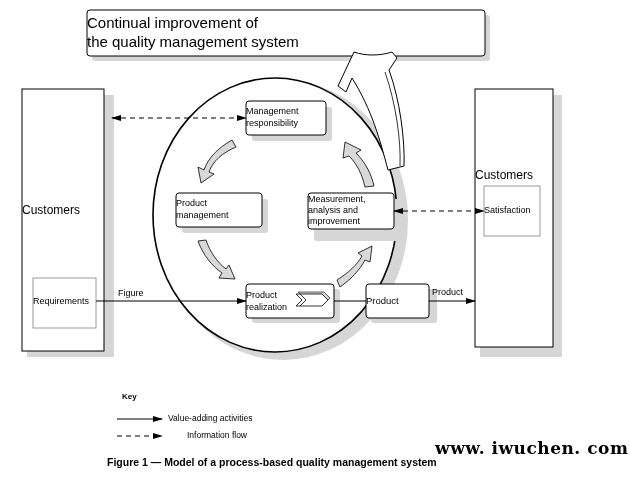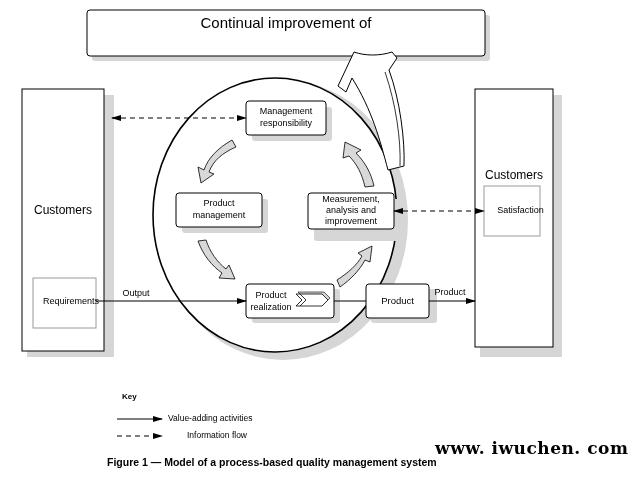--- a/index.html
+++ b/index.html
@@ -1,18 +1,18 @@
 <!DOCTYPE html>
 <html><head>
   <meta charset="utf-8">
   <style>
     html, body { margin: 0; padding: 0; background: #ffffff; }
     body { width: 630px; height: 496px; position: relative; overflow: hidden; font-family: "Liberation Sans", sans-serif; color: #000; }
     svg { position: absolute; left: 0; top: 0; }
-    .lbl { position: absolute; text-align: center; color: #000; font-family: "Liberation Sans", sans-serif; line-height: 1.2; white-space: nowrap; }
+    .lbl { position: absolute; color: #000; font-family: "Liberation Sans", sans-serif; line-height: 1.2; white-space: nowrap; }
     .watermark { font-family: "DejaVu Serif", serif; font-weight: bold; font-size: 17px; letter-spacing: 0.5px; margin-top: 46px; }
   </style>
 </head>
 <body>
 
 <svg width="630" height="496" viewBox="0 0 630 496">
   <defs>
     <marker id="ah" markerWidth="10" markerHeight="8" refX="9" refY="4" orient="auto" markerUnits="userSpaceOnUse">
       <path d="M0,1 L10,4 L0,7 Z" fill="#000"></path>
     </marker>
@@ -74,20 +74,21 @@
   <line x1="96" y1="301" x2="246" y2="301" stroke="#000" stroke-width="1" marker-end="url(#ah)"></line>
   <line x1="334" y1="301" x2="366" y2="301" stroke="#000" stroke-width="1"></line>
   <line x1="429" y1="301" x2="475" y2="301" stroke="#000" stroke-width="1" marker-end="url(#ah)"></line>
 
   <line x1="117" y1="419" x2="162" y2="419" stroke="#000" stroke-width="1" marker-end="url(#ah)"></line>
   <line x1="117" y1="436" x2="162" y2="436" stroke="#000" stroke-width="1" stroke-dasharray="5,4" marker-end="url(#ah)"></line>
 </svg>
 
 <div class="lbl" style="left:87px; top:13px; width:398px; font-size:15px; line-height:19px;">
   <div>Continual improvement of</div>
+  <div>the quality management system</div>
 </div>
 
 <div class="lbl" style="left:22px; top:203px; width:82px; font-size:12px;">Customers</div>
 <div class="lbl" style="left:33px; top:296px; width:76px; font-size:9px;">Requirements</div>
 
 <div class="lbl" style="left:475px; top:168px; width:78px; font-size:12px;">Customers</div>
 <div class="lbl" style="left:484px; top:205px; width:73px; font-size:9px;">Satisfaction</div>
 
 <div class="lbl" style="left:246px; top:105px; width:80px; font-size:9px; line-height:12px;">
   <div>Management</div>
@@ -101,21 +102,21 @@
   <div>Measurement,</div>
   <div>analysis and</div>
   <div>improvement</div>
 </div>
 <div class="lbl" style="left:246px; top:289px; width:50px; font-size:9px; line-height:12px;">
   <div>Product</div>
   <div>realization</div>
 </div>
 <div class="lbl" style="left:366px; top:295px; width:63px; font-size:9.5px;">Product</div>
 
-<div class="lbl" style="left:118px; top:288px; width:36px; font-size:9px;">Output</div>
+<div class="lbl" style="left:118px; top:288px; width:36px; font-size:9px;">Figure</div>
 <div class="lbl" style="left:432px; top:287px; width:36px; font-size:9px;">Product</div>
 
 <div class="lbl" style="left:122px; top:392px; font-size:8px; font-weight:bold; text-align:left;">Key</div>
 <div class="lbl" style="left:168px; top:413px; font-size:8.5px; text-align:left;">Value-adding activities</div>
 <div class="lbl" style="left:168px; top:430px; font-size:8.5px; text-align:left;margin-left:19px;">Information flow</div>
 
 <div class="lbl" style="left:107px; top:456px; font-size:10.5px; font-weight:bold; text-align:left;">Figure 1 — Model of a process-based quality management system</div>
 
 <div class="lbl watermark" style="left:435px; top:392px; text-align:left;">www. iwuchen. com</div>
 

